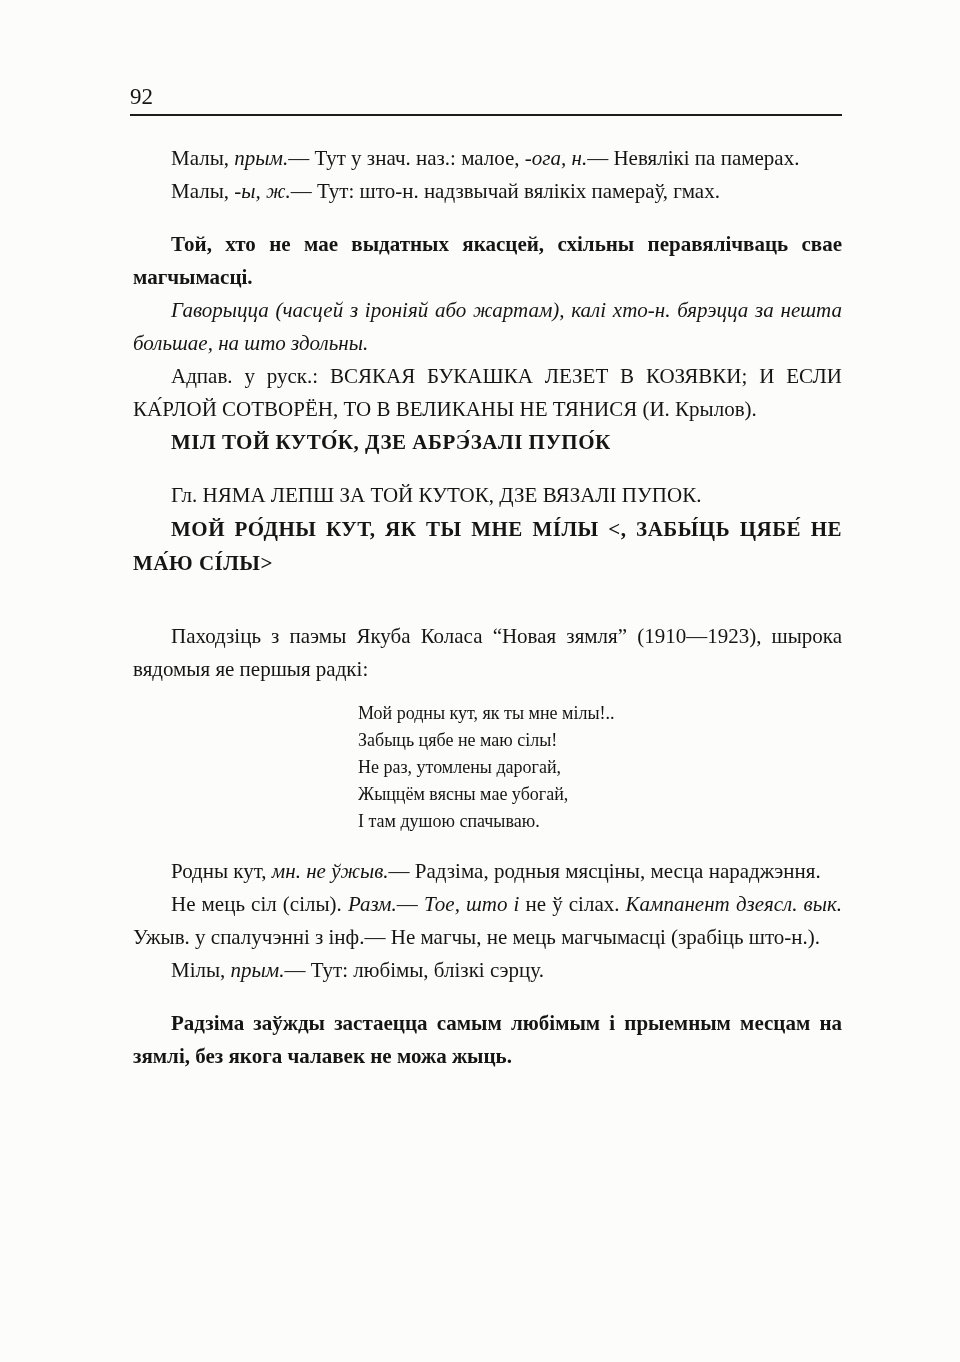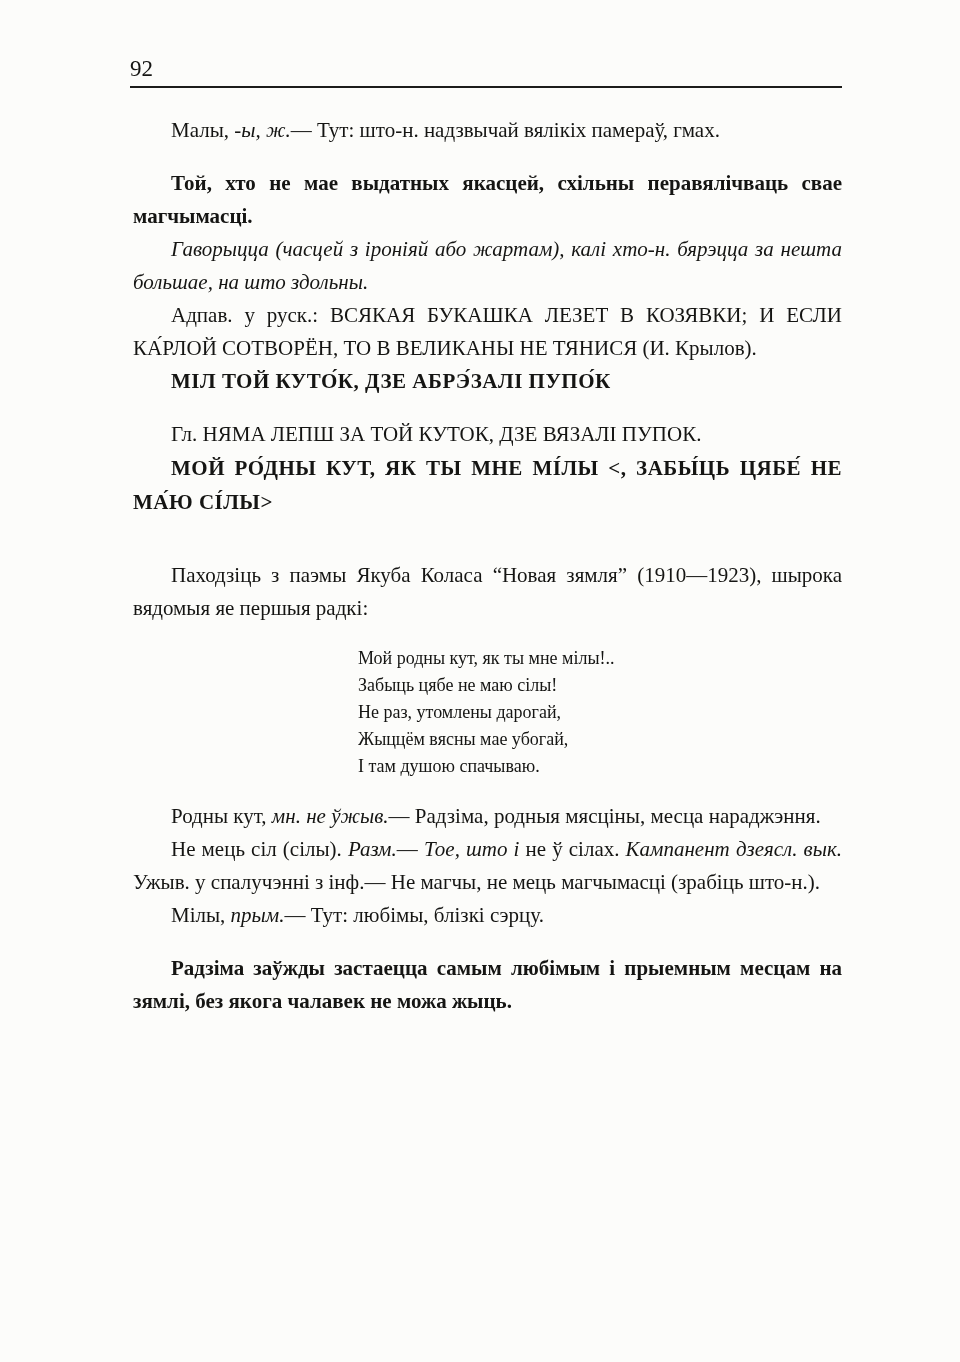--- a/index.html
+++ b/index.html
@@ -12,21 +12,21 @@
     width: 960px;
     height: 1362px;
     margin: 0 auto;
     background: #fcfcfa;
     color: #151513;
     font-family: "Liberation Serif", "DejaVu Serif", serif;
     overflow: hidden;
   }
   .page-header {
     margin: 0 118px 12px 130px;
-    padding-top: 54px;
+    padding-top: 82px;
     border-bottom: 2px solid #1c1c1a;
   }
   .page-number {
     display: inline-block;
     font-size: 23px;
     line-height: 30px;
     padding-bottom: 2px;
   }
   .page-body {
     margin: 26px 118px 0 133px;
@@ -47,37 +47,38 @@
   .mt-xl { margin-top: 36px; }
   .headword {
     font-weight: bold;
     letter-spacing: 0.5px;
     text-indent: 38px;
     text-align: justify;
     margin: 0;
   }
   .headword.tall { line-height: 34px; }
   .verse {
-    margin: 20px 0 0 225px;
+    margin: 14px 0 0 225px;
     font-size: 18px;
     line-height: 27px;
   }
   .verse-line { white-space: nowrap; }
 </style>
 </head>
 <body>
 
 <div class="scan-page">
 
   <header class="page-header">
     <span class="page-number">92</span>
   </header>
 
   <main class="page-body">
 
+    <p class="para"><span>Малы, </span><span class="it">прым.</span><span>— Тут у знач. наз.: малое, </span><span class="it">-ога, н.</span><span>— Невялікі па памерах.</span></p>
 
     <p class="para"><span>Малы, </span><span class="it">-ы, ж.</span><span>— Тут: што-н. надзвычай вялікіх памераў, гмах.</span></p>
 
     <p class="para bold mt-md"><span>Той, хто не мае выдатных якасцей, схільны перавялічваць свае магчымасці.</span></p>
 
     <p class="para italic mt-sm"><span>Гаворыцца (часцей з іроніяй або жартам), калі хто-н. бярэцца за нешта большае, на што здольны.</span></p>
 
     <p class="para mt-sm"><span>Адпав. у руск.: ВСЯКАЯ БУКАШКА ЛЕЗЕТ В КОЗЯВКИ; И ЕСЛИ КА́РЛОЙ СОТВОРЁН, ТО В ВЕЛИКАНЫ НЕ ТЯНИСЯ (И. Крылов).</span></p>
 
     <p class="headword mt-xl"><span>МІЛ ТОЙ КУТО́К, ДЗЕ АБРЭ́ЗАЛІ ПУПО́К</span></p>

